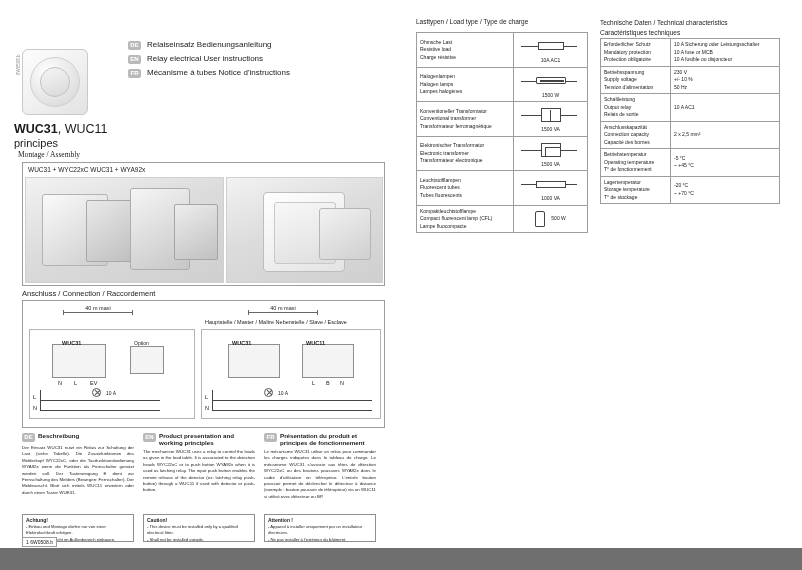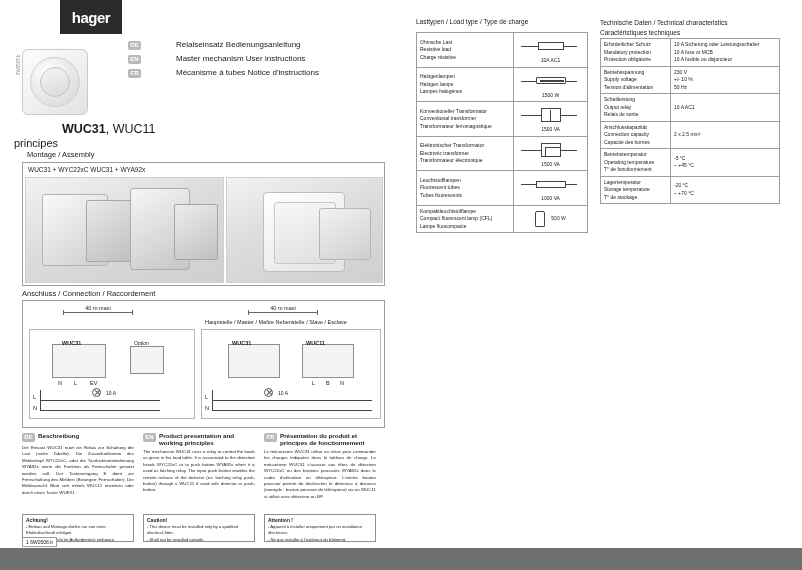--- a/index.html
+++ b/index.html
@@ -24,21 +24,21 @@
 
   .lang-block { position: absolute; left: 128px; top: 40px; }
   .lang-row { display: flex; align-items: flex-start; margin-bottom: 4px; }
   .lang-tag {
     width: 13px; height: 9px; border-radius: 2px;
     background: #b9b9b9; color: #ffffff;
     font-size: 6px; line-height: 9px; text-align: center;
     margin-right: 6px; margin-top: 1px; flex: none;
     font-weight: bold;
   }
-  .lang-label { font-size: 8px; color: #1a1a1a; margin-left: 29px; }
+  .lang-label { font-size: 8px; color: #1a1a1a; }
 
   
   .prod-img {
     position: absolute; left: 14px; top: 45px; width: 86px; height: 74px;
   }
   .prod-frame {
     position: absolute; left: 8px; top: 4px; width: 66px; height: 66px;
     border: 1px solid #c9c9c9; border-radius: 6px;
     background: linear-gradient(140deg,#fdfdfd 0%,#eeeeee 60%,#e2e2e2 100%);
   }
@@ -54,21 +54,21 @@
     background: linear-gradient(160deg,#f6f6f6,#d8d8d8);
     border: 1px solid #c2c2c2;
   }
   .prod-code {
     position: absolute; left: 2px; top: 30px;
     font-size: 4.5px; color: #888;
     transform: rotate(-90deg); transform-origin: left top;
     white-space: nowrap;
   }
 
-  .prod-title { position: absolute; left: 14px; top: 122px; font-size: 12.5px; margin-left: 48px; }
+  .prod-title { position: absolute; left: 14px; top: 122px; font-size: 12.5px; }
   .prod-title b { font-weight: bold; }
   .prod-sub { position: absolute; left: 14px; top: 137px; font-size: 11px; }
 
   
   .sec-title { position: absolute; font-size: 7.5px; color: #1a1a1a; }
 
   
   .montage-box {
     position: absolute; left: 22px; top: 162px; width: 363px; height: 124px;
     border: 1px solid #9d9d9d; background: #ffffff;
@@ -228,52 +228,49 @@
   .s-fl { width: 30px; height: 7px; border: 1px solid #444; background:#fff; }
   .s-cfl {
     width: 10px; height: 16px; border: 1px solid #444; background:#fff; border-radius: 2px 2px 1px 1px;
   }
 </style>
 </head>
 <body>
 
 <div class="page">
 
-  <div class="logo-box">
-    <span class="logo-text">hager</span>
-  </div>
 
   <div class="lang-block">
     <div class="lang-row">
       <span class="lang-tag">DE</span>
       <span class="lang-label">Relaiseinsatz Bedienungsanleitung</span>
     </div>
     <div class="lang-row">
       <span class="lang-tag">EN</span>
-      <span class="lang-label">Master mechanism User instructions</span>
+      <span class="lang-label">Relay electrical User instructions</span>
     </div>
     <div class="lang-row">
       <span class="lang-tag">FR</span>
       <span class="lang-label">Mécanisme à tubes Notice d'instructions</span>
     </div>
   </div>
 
   <div class="prod-img">
     <div class="prod-frame"></div>
     <div class="prod-circle"></div>
     <div class="prod-inner"></div>
     <div class="prod-code">6W0508.b</div>
   </div>
 
   <div class="prod-title">
     <b>WUC31</b><span>, WUC11</span>
   </div>
   <div class="prod-sub">principes</div>
 
-  <div class="sec-title" style="left:27px; top:150px;">Montage / Assembly</div>
+  <div class="sec-title" style="left:18px; top:150px;font-family:Liberation Serif, serif;">Montage / Assembly</div>
   <div class="montage-box">
     <div class="montage-cap">WUC31 + WYC22xC WUC31 + WYA92x</div>
     <div class="photo left">
       <div class="dev-a"></div>
       <div class="dev-b"></div>
       <div class="dev-c"></div>
       <div class="dev-d"></div>
     </div>
     <div class="photo right">
       <div class="plate">

